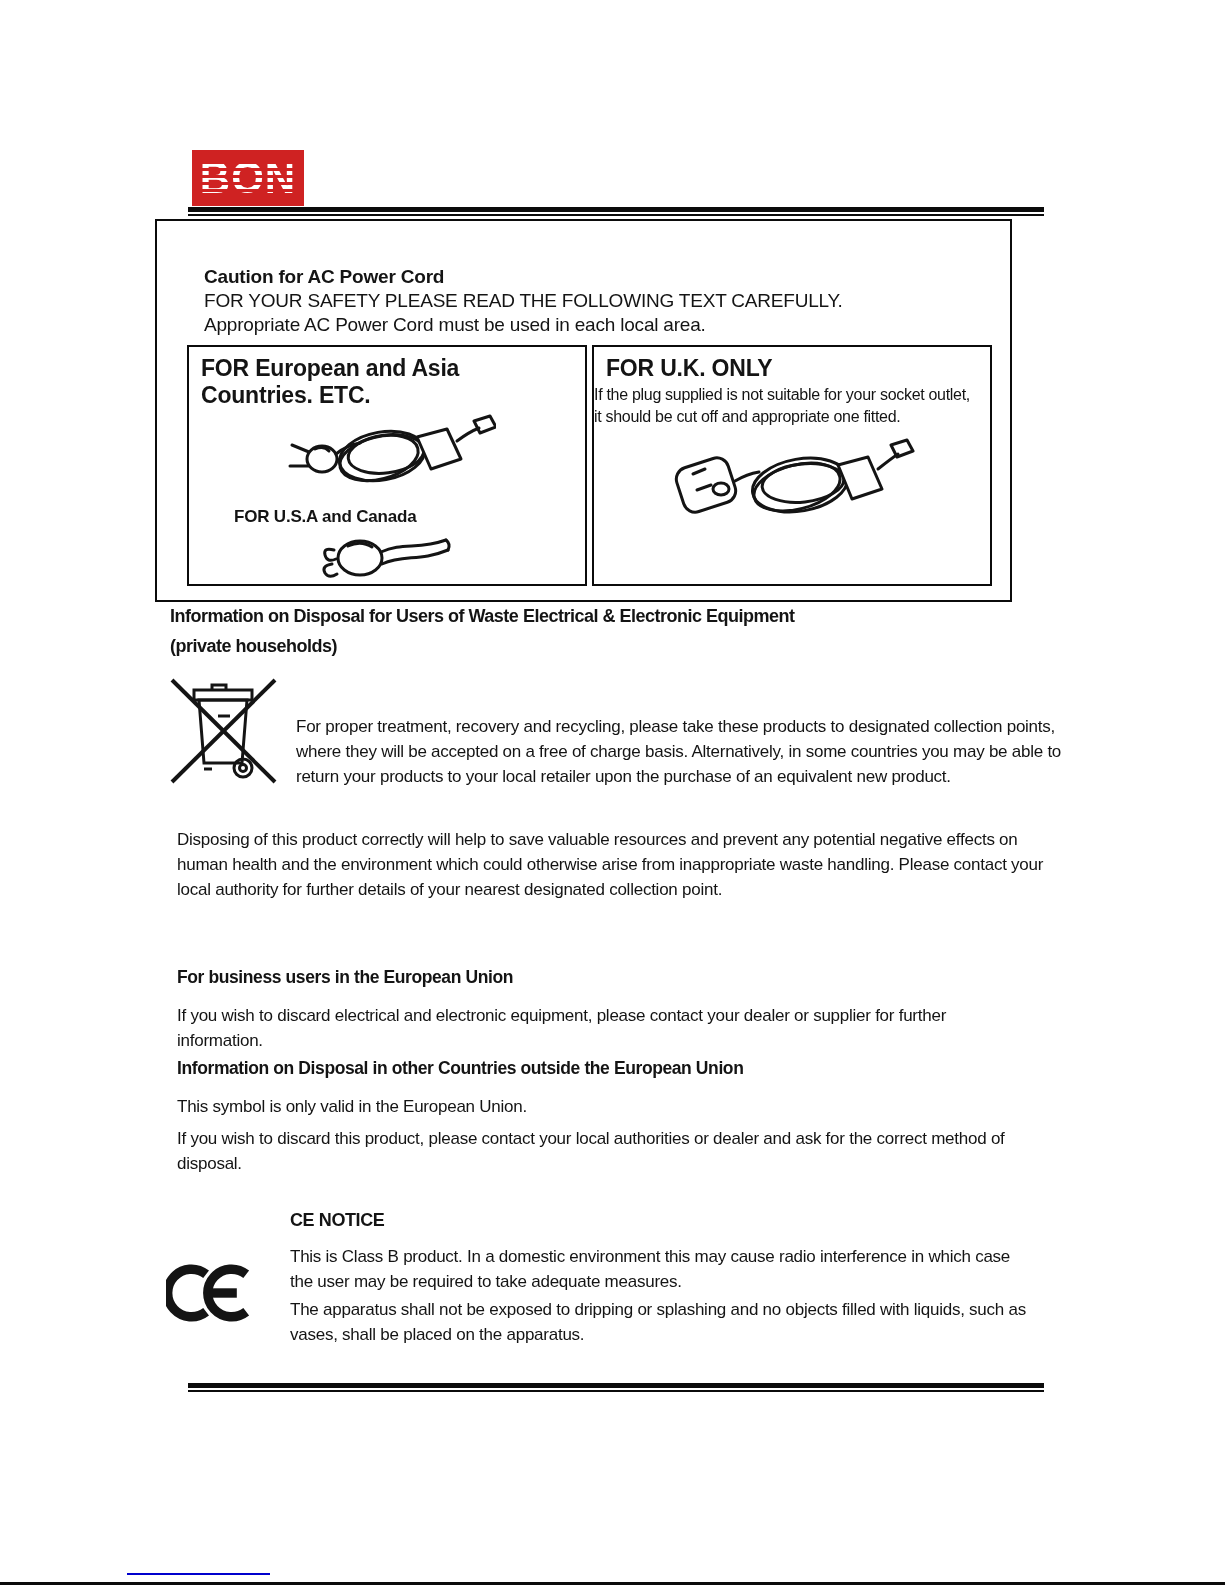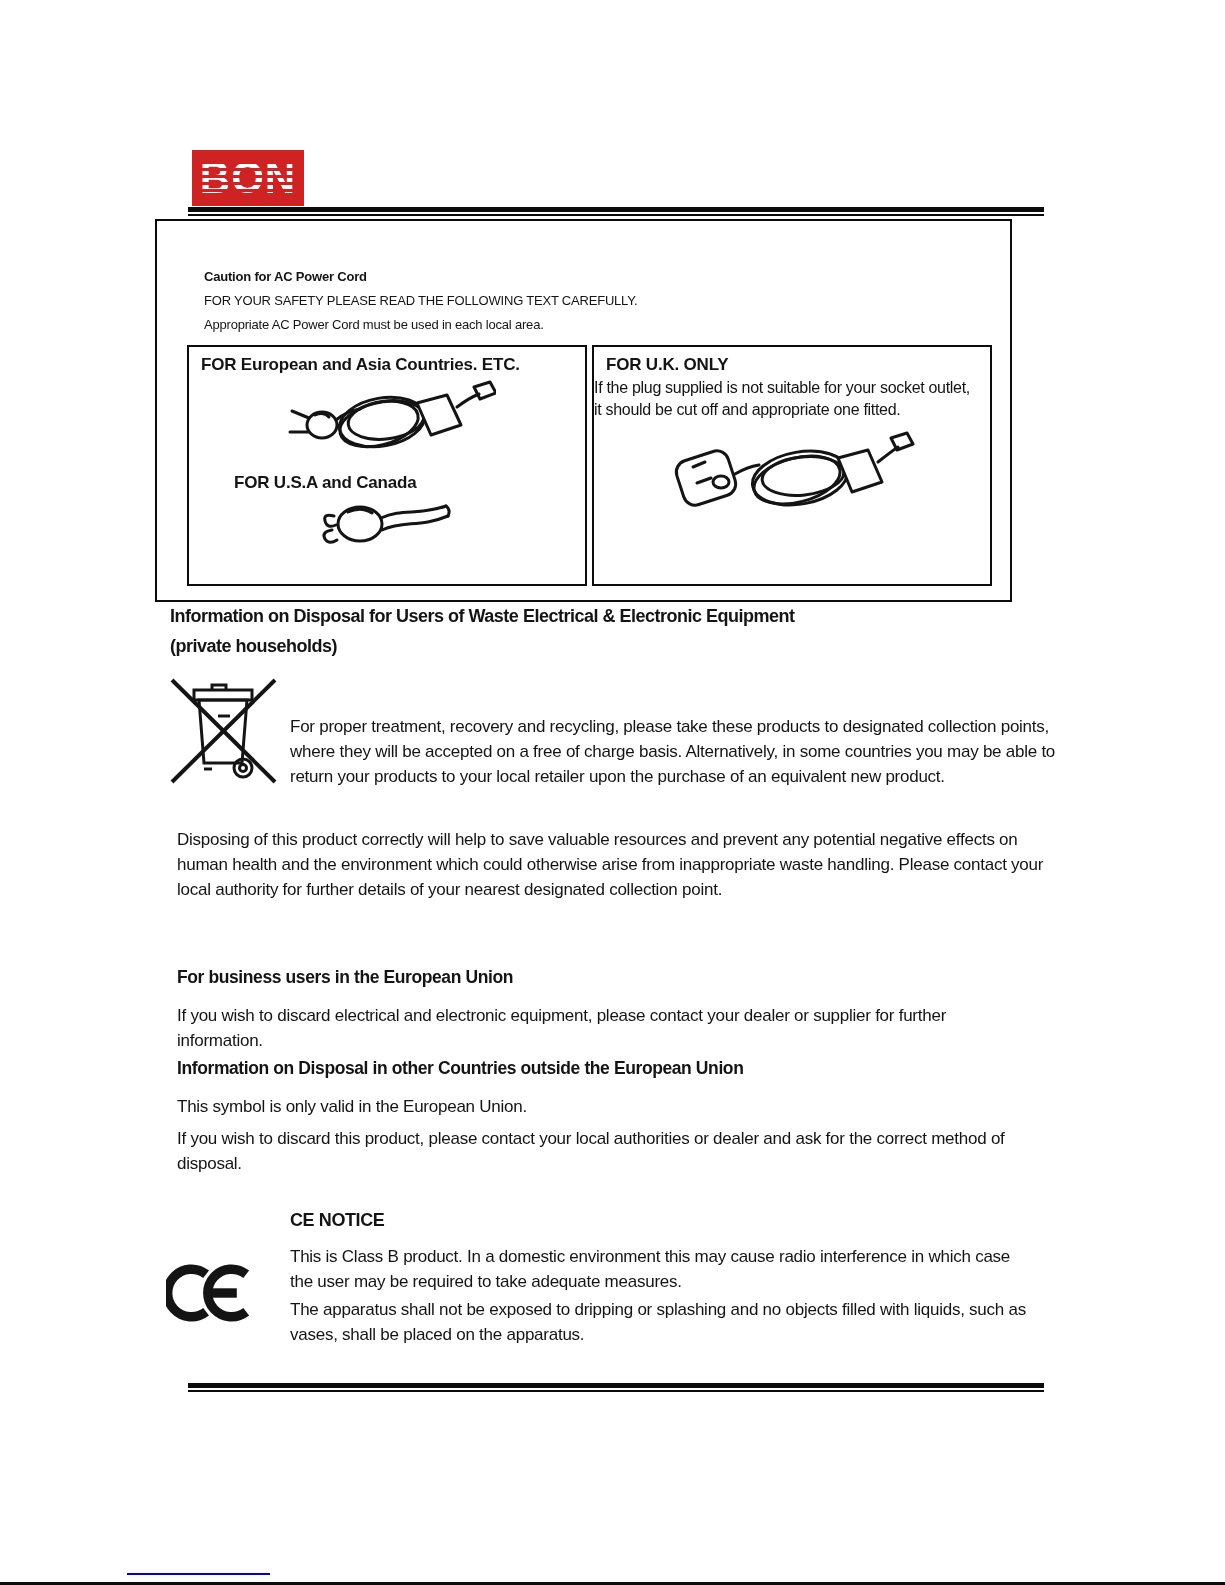--- a/index.html
+++ b/index.html
@@ -13,27 +13,27 @@
   .logo-text{color:#fff;font-weight:bold;font-size:42px;letter-spacing:1px;line-height:1;transform:scaleY(1.05);}
   .logo-stripes{position:absolute;left:0;top:0;right:0;bottom:0;
     background:repeating-linear-gradient(to bottom, transparent 0 4px, var(--logo-red) 4px 7px);}
   
   .rule{left:188px;width:856px;}
   .rule .thick{height:5px;background:#0b0b0b;}
   .rule .gap{height:2px;}
   .rule .thin{height:2px;background:#0b0b0b;}
   
   .caution-box{left:155px;top:219px;width:853px;height:379px;border:2px solid #0b0b0b;background:#fff;}
-  .caution-head{position:absolute;left:47px;top:44px;font-size:13px;line-height:24px;letter-spacing:-0.2px;}
+  .caution-head{position:absolute;left:47px;top:44px;font-size:19px;line-height:24px;letter-spacing:-0.2px;}
   .caution-head .b{font-weight:bold;}
   .cords{position:absolute;left:30px;top:124px;width:805px;height:241px;display:flex;gap:5px;}
   .cell{border:2px solid #0b0b0b;background:#fff;box-sizing:border-box;position:relative;}
   .cell-left{width:400px;}
   .cell-right{width:400px;}
-  .cell-title{font-weight:bold;font-size:17px;letter-spacing:-0.2px;padding:8px 10px 0 12px;}
+  .cell-title{font-weight:bold;font-size:23px;letter-spacing:-0.2px;padding:8px 10px 0 12px;}
   .cell-body{font-size:16px;line-height:22px;letter-spacing:-0.3px;padding:2px 10px 0 0;}
   .art{display:block;margin:0 auto;}
   .usa-title{font-weight:bold;font-size:17px;letter-spacing:-0.2px;padding:2px 16px 0 18px;margin-left:27px;}
   
   .h-big{font-weight:bold;font-size:18px;letter-spacing:-0.5px;}
   .para{font-size:17px;line-height:25px;letter-spacing:-0.25px;}
   .h-sub{font-weight:bold;font-size:17.5px;letter-spacing:-0.4px;}
   
   .blue-line{left:127px;top:1573px;width:143px;height:2px;background:var(--link-blue);}
   .bottom-edge{left:0;top:1582px;width:1225px;height:3px;background:#0b0b0b;}
@@ -127,21 +127,21 @@
       <path d="M33 34 h48 l-5 63 h-38 z"></path>
       <path d="M52 50 h12"></path>
       <circle cx="77" cy="102" r="9"></circle>
       <circle cx="77" cy="102" r="3.5"></circle>
       <path d="M38 103 h8"></path>
       <path d="M6 14 L109 116" stroke-width="4"></path>
       <path d="M109 14 L6 116" stroke-width="4"></path>
     </g>
   </svg>
 
-  <div class="abs para" style="left:290px;top:714px;width:766px">For proper treatment, recovery and recycling, please take these products to designated collection points, where they will be accepted on a free of charge basis. Alternatively, in some countries you may be able to return your products to your local retailer upon the purchase of an equivalent new product.</div>
+  <div class="abs para" style="left:296px;top:714px;width:766px">For proper treatment, recovery and recycling, please take these products to designated collection points, where they will be accepted on a free of charge basis. Alternatively, in some countries you may be able to return your products to your local retailer upon the purchase of an equivalent new product.</div>
 
   <div class="abs para" style="left:177px;top:827px;width:868px">Disposing of this product correctly will help to save valuable resources and prevent any potential negative effects on human health and the environment which could otherwise arise from inappropriate waste handling. Please contact your local authority for further details of your nearest designated collection point.</div>
 
   <div class="abs h-sub" style="left:177px;top:967px">For business users in the European Union</div>
   <div class="abs para" style="left:177px;top:1003px;width:840px">If you wish to discard electrical and electronic equipment, please contact your dealer or supplier for further information.</div>
 
   <div class="abs h-sub" style="left:177px;top:1058px">Information on Disposal in other Countries outside the European Union</div>
   <div class="abs para" style="left:177px;top:1094px;width:868px">This symbol is only valid in the European Union.</div>
   <div class="abs para" style="left:177px;top:1126px;width:868px">If you wish to discard this product, please contact your local authorities or dealer and ask for the correct method of disposal.</div>
 

